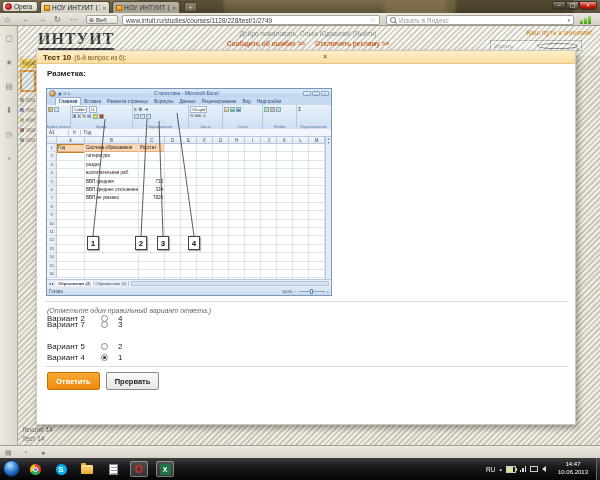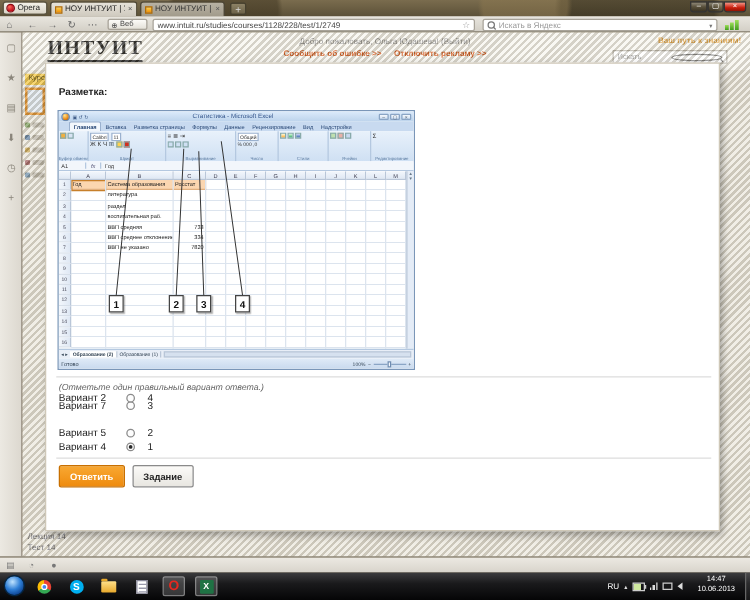--- a/index.html
+++ b/index.html
@@ -265,20 +265,25 @@
     <div class="abs nav-smudge" style="top:102px;left:8px;width:9px"></div>
     <div class="abs nav-dot" style="top:112px;background:#6a8aa5"></div>
     <div class="abs nav-smudge" style="top:112px;left:8px;width:9px"></div>
     <div class="abs bottom-link" style="top:400px">Лекция 14</div>
     <div class="abs bottom-link" style="top:409px">Тест 14</div>
   </div>
 
   <div class="abs" id="dim"></div>
 
   <div class="abs" id="dialog">
+    <div class="abs dlg-title">
+      <b>Тест 10</b>
+      <span>(6-й вопрос из 6):</span>
+      <span class="dlg-close">×</span>
+    </div>
     <div class="abs task-label">Разметка:</div>
 
     <div class="abs" id="excel">
       <div class="abs xl-title">
         <span class="xl-orb"></span>
         <span class="xl-qat">▣ ↺ ↻</span>
         <span class="xl-title-text">Статистика - Microsoft Excel</span>
         <span class="xl-winbtn">–</span>
         <span class="xl-winbtn">▢</span>
         <span class="xl-winbtn">×</span>
@@ -447,21 +452,21 @@
     </div>
     <div class="abs opt-row" style="top:301px">
       <span class="opt-label">Вариант 4</span>
       <span class="radio checked"></span>
       <span class="opt-value">1</span>
     </div>
 
     <div class="abs dlg-hr" style="top:315px"></div>
     <div class="abs btn-row">
       <div class="btn primary">Ответить</div>
-      <div class="btn">Задание</div>
+      <div class="btn">Прервать</div>
     </div>
   </div>
 
   <div class="abs" id="statusbar">
     <span class="abs st-ic" style="left:5px">▤</span>
     <span class="abs st-ic" style="left:23px">◔</span>
     <span class="abs st-ic" style="left:41px">●</span>
   </div>
 
   <div class="abs" id="taskbar">

